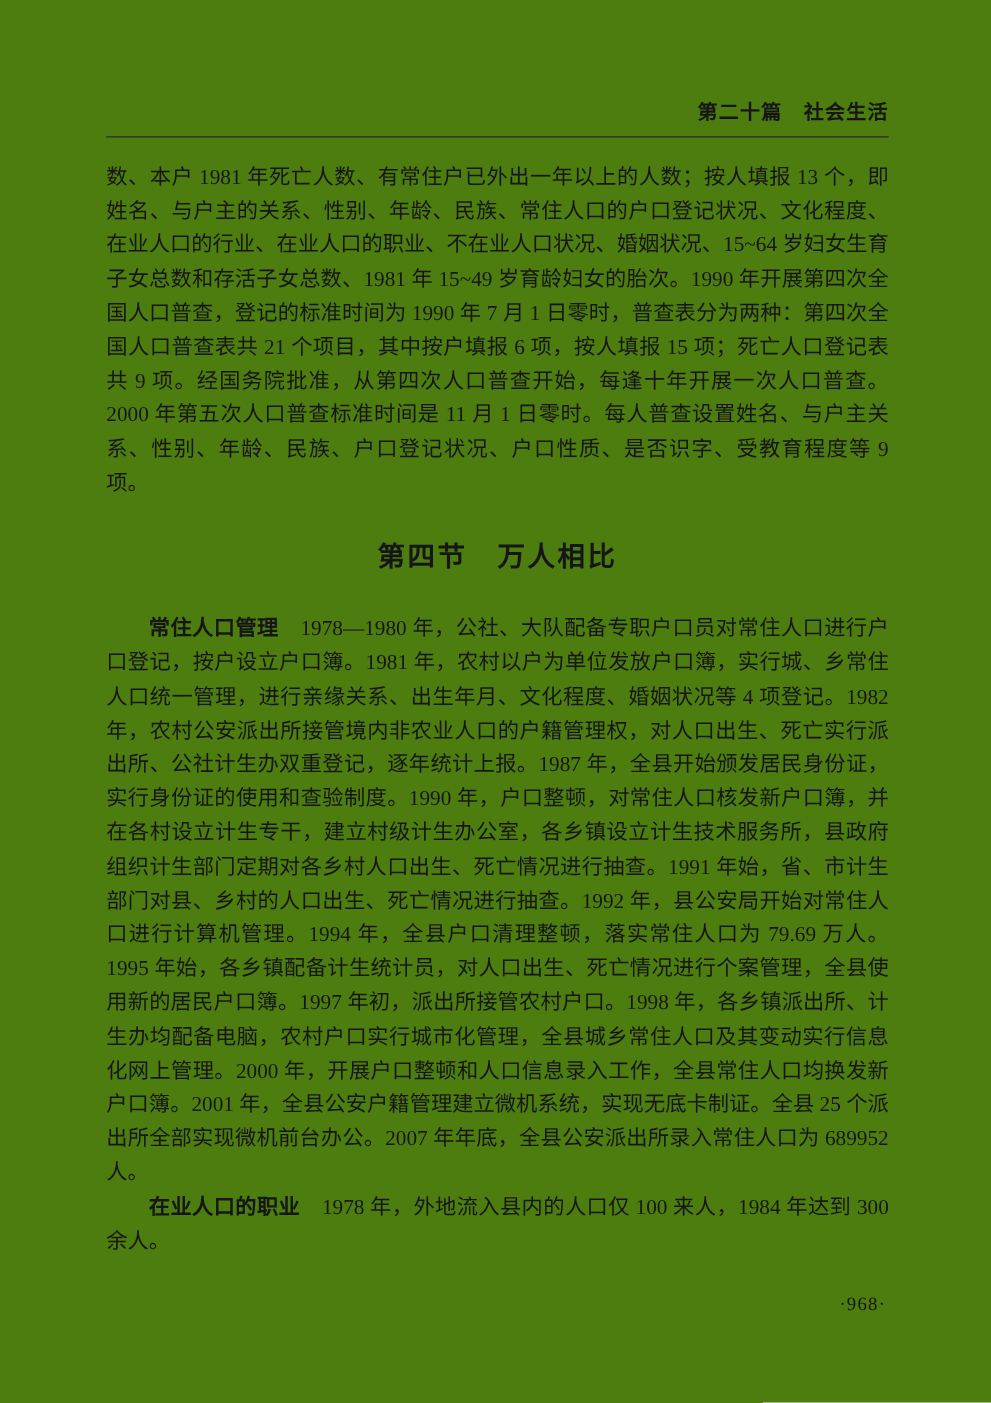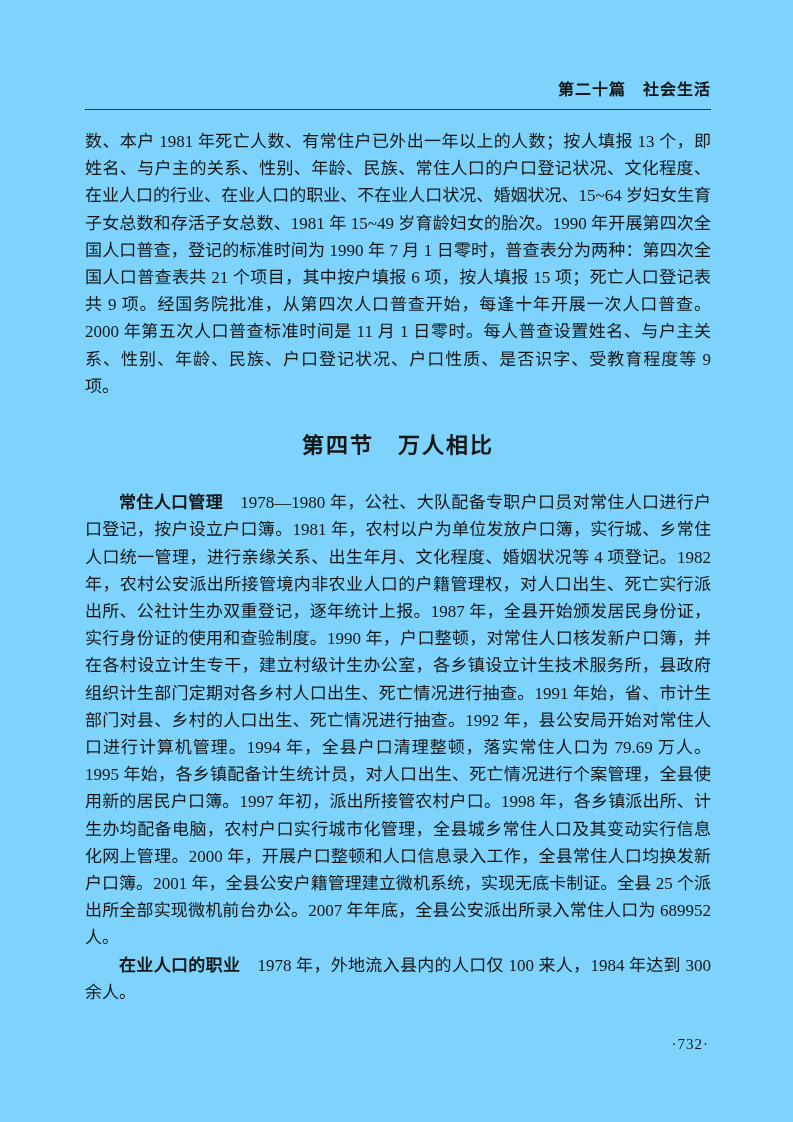--- a/index.html
+++ b/index.html
@@ -5,21 +5,21 @@
   html, body {
     margin: 0;
     padding: 0;
     background: #e8e8e8;
   }
   .page {
     position: relative;
     width: 793px;
     height: 1122px;
     margin: 0 auto;
-    background: #7dd3fc;
+    background: #4d7c0f;
     color: #161616;
     font-family: "Liberation Serif", "DejaVu Serif", serif;
     overflow: hidden;
   }
   .content {
     position: absolute;
     left: 85px;
     top: 76px;
     width: 626px;
   }
@@ -78,14 +78,14 @@
 
       <h2 class="section-heading">第四节　万人相比</h2>
 
       <p class="para-indent"><span class="lead-term">常住人口管理</span><span>　1978—1980 年，公社、大队配备专职户口员对常住人口进行户口登记，按户设立户口簿。1981 年，农村以户为单位发放户口簿，实行城、乡常住人口统一管理，进行亲缘关系、出生年月、文化程度、婚姻状况等 4 项登记。1982 年，农村公安派出所接管境内非农业人口的户籍管理权，对人口出生、死亡实行派出所、公社计生办双重登记，逐年统计上报。1987 年，全县开始颁发居民身份证，实行身份证的使用和查验制度。1990 年，户口整顿，对常住人口核发新户口簿，并在各村设立计生专干，建立村级计生办公室，各乡镇设立计生技术服务所，县政府组织计生部门定期对各乡村人口出生、死亡情况进行抽查。1991 年始，省、市计生部门对县、乡村的人口出生、死亡情况进行抽查。1992 年，县公安局开始对常住人口进行计算机管理。1994 年，全县户口清理整顿，落实常住人口为 79.69 万人。1995 年始，各乡镇配备计生统计员，对人口出生、死亡情况进行个案管理，全县使用新的居民户口簿。1997 年初，派出所接管农村户口。1998 年，各乡镇派出所、计生办均配备电脑，农村户口实行城市化管理，全县城乡常住人口及其变动实行信息化网上管理。2000 年，开展户口整顿和人口信息录入工作，全县常住人口均换发新户口簿。2001 年，全县公安户籍管理建立微机系统，实现无底卡制证。全县 25 个派出所全部实现微机前台办公。2007 年年底，全县公安派出所录入常住人口为 689952 人。</span></p>
 
       <p class="para-indent"><span class="lead-term">在业人口的职业</span><span>　1978 年，外地流入县内的人口仅 100 来人，1984 年达到 300 余人。</span></p>
 
     </div>
   </div>
 
-  <div class="page-number">·732·</div>
+  <div class="page-number">·968·</div>
 </div>
 
 </body></html>

